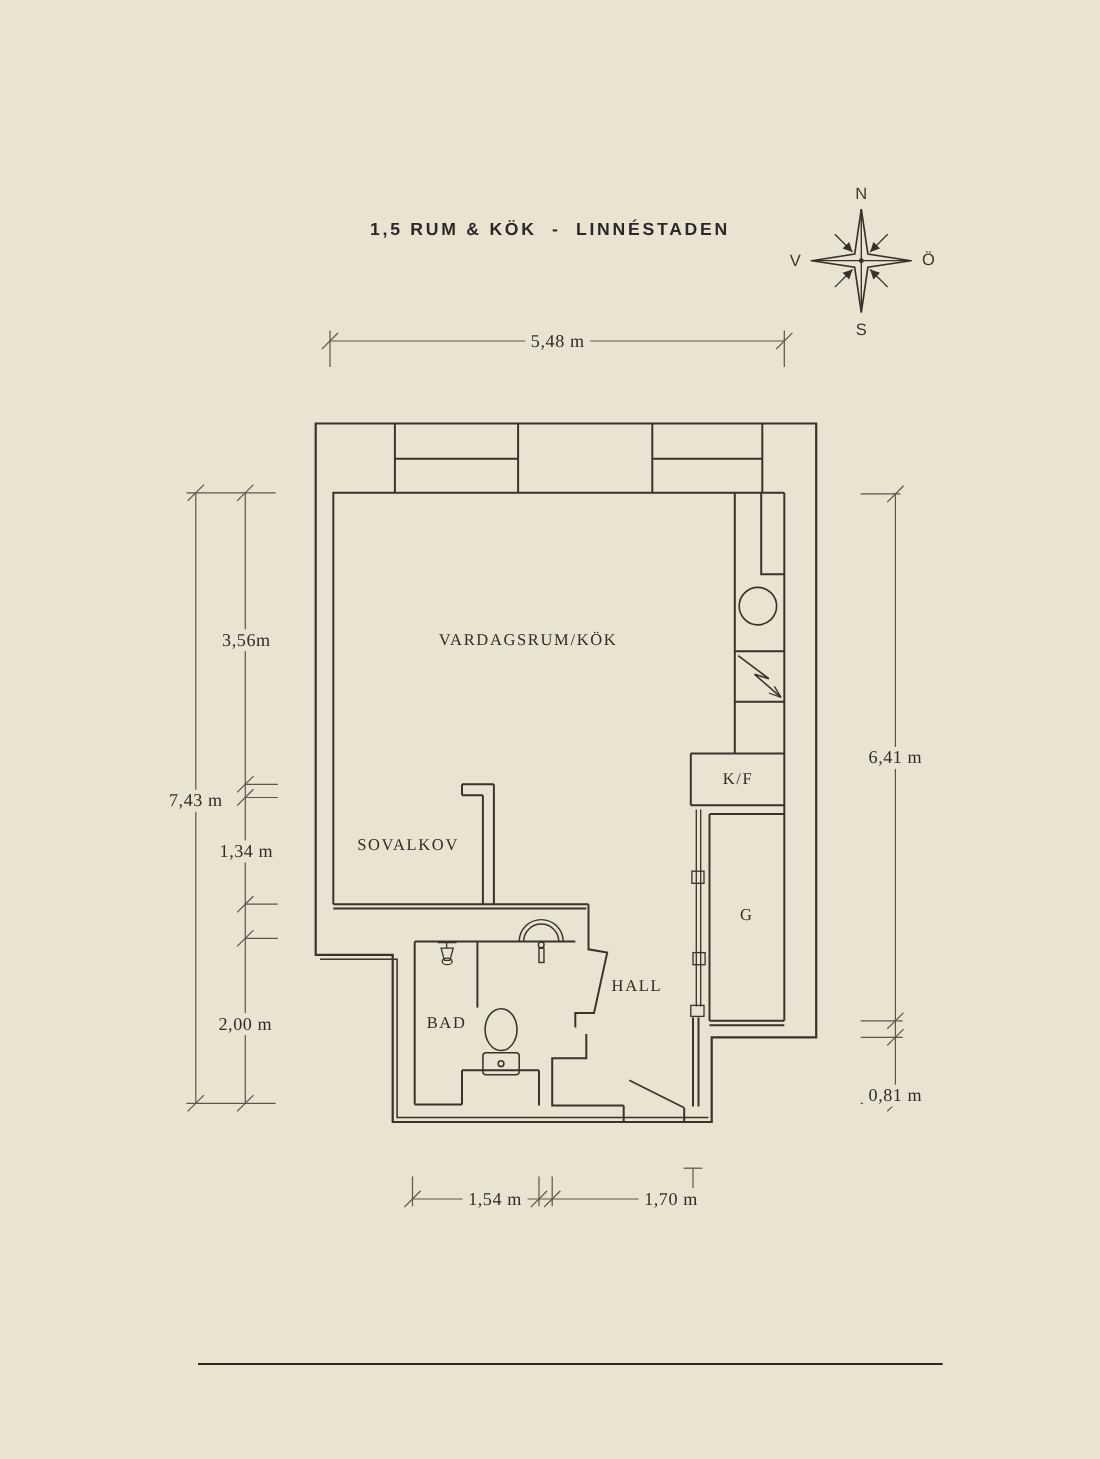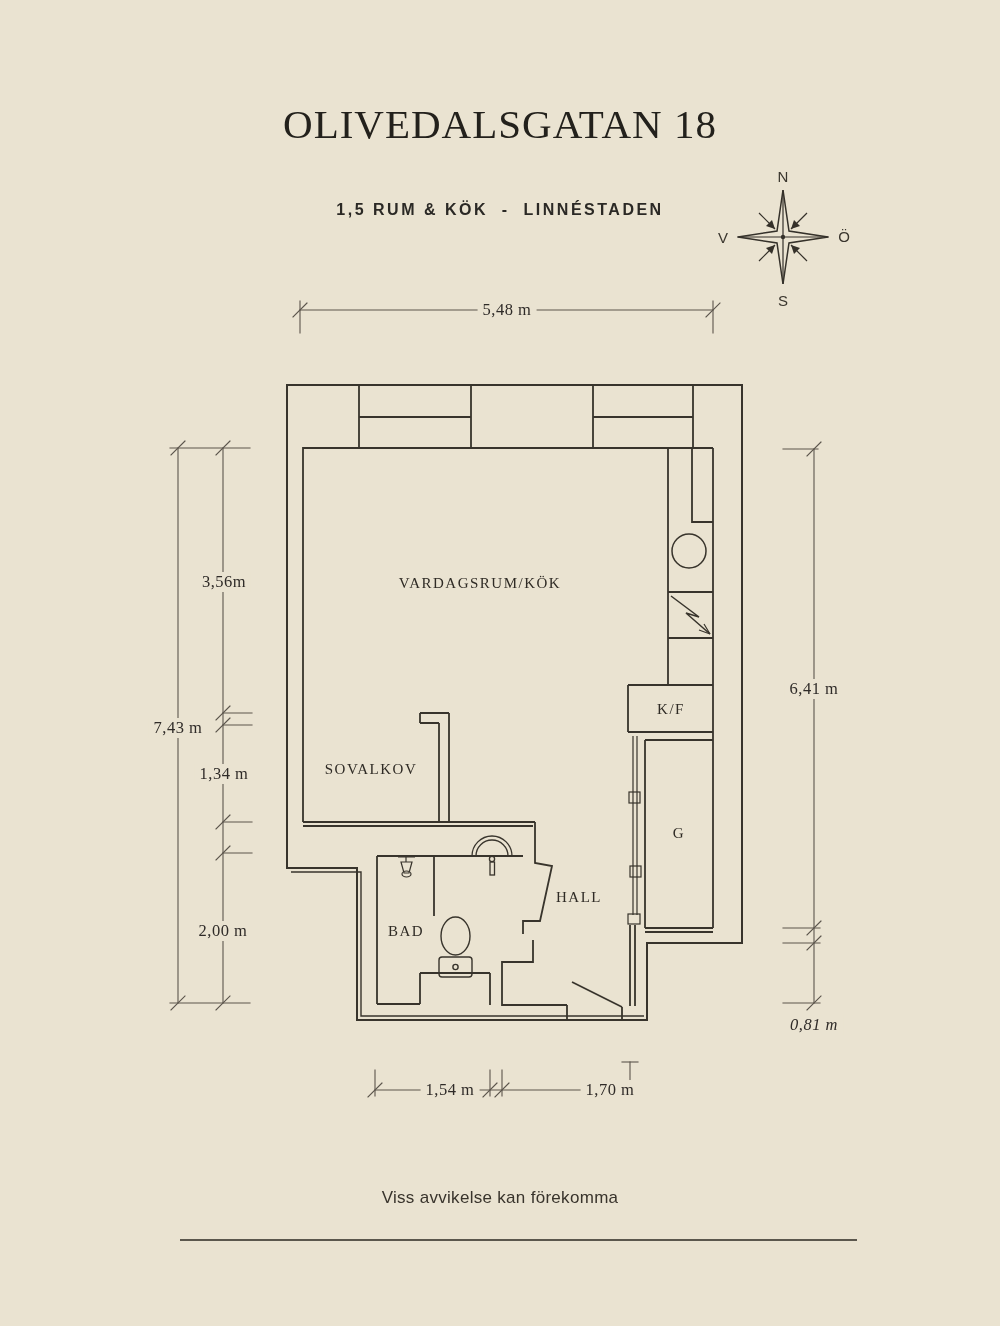--- a/index.html
+++ b/index.html
@@ -133,39 +133,37 @@
         <path d="M775 229 L766 226 L772 220 Z"></path>
         <path d="M775 245 L766 248 L772 254 Z"></path>
         <path d="M791 245 L800 248 L794 254 Z"></path>
         <circle cx="783" cy="237" r="2.2"></circle>
       </g>
     </g>
 
     <path d="M180 1240 L857 1240" stroke="#2b2821" stroke-width="1.6" fill="none"></path>
   </svg>
 
-  <div class="abs center-text title">OLIVEDALSGATAN 18</div>
   <div class="abs center-text subtitle">1,5 RUM &amp; KÖK  -  LINNÉSTADEN</div>
 
   <div class="abs compass-label" style="left:783px;top:176px;">N</div>
   <div class="abs compass-label" style="left:783px;top:300px;">S</div>
   <div class="abs compass-label" style="left:723px;top:237px;">V</div>
   <div class="abs compass-label" style="left:844px;top:236px;">Ö</div>
 
   <div class="abs room-label" style="left:480px;top:583px;">VARDAGSRUM/KÖK</div>
   <div class="abs room-label" style="left:371px;top:769px;">SOVALKOV</div>
   <div class="abs room-label" style="left:406px;top:931px;">BAD</div>
   <div class="abs room-label" style="left:579px;top:897px;">HALL</div>
   <div class="abs room-label" style="left:671px;top:709px;">K/F</div>
   <div class="abs room-label" style="left:679px;top:833px;">G</div>
 
   <div class="abs dim-label" style="left:507px;top:310px;">5,48 m</div>
   <div class="abs dim-label" style="left:178px;top:728px;text-align:right;">7,43 m</div>
   <div class="abs dim-label" style="left:224px;top:582px;">3,56m</div>
   <div class="abs dim-label" style="left:224px;top:774px;">1,34 m</div>
   <div class="abs dim-label" style="left:223px;top:931px;">2,00 m</div>
   <div class="abs dim-label" style="left:814px;top:689px;">6,41 m</div>
-  <div class="abs dim-label" style="left:814px;top:1025px;font-style:italic;">0,81 m</div>
+  <div class="abs dim-label" style="left:814px;top:996px;">0,81 m</div>
   <div class="abs dim-label" style="left:432px;top:1090px;margin-left:18px;">1,54 m</div>
   <div class="abs dim-label" style="left:566px;top:1090px;margin-left:44px;">1,70 m</div>
 
-  <div class="abs center-text footer">Viss avvikelse kan förekomma</div>
 </div>
 
 </body></html>

